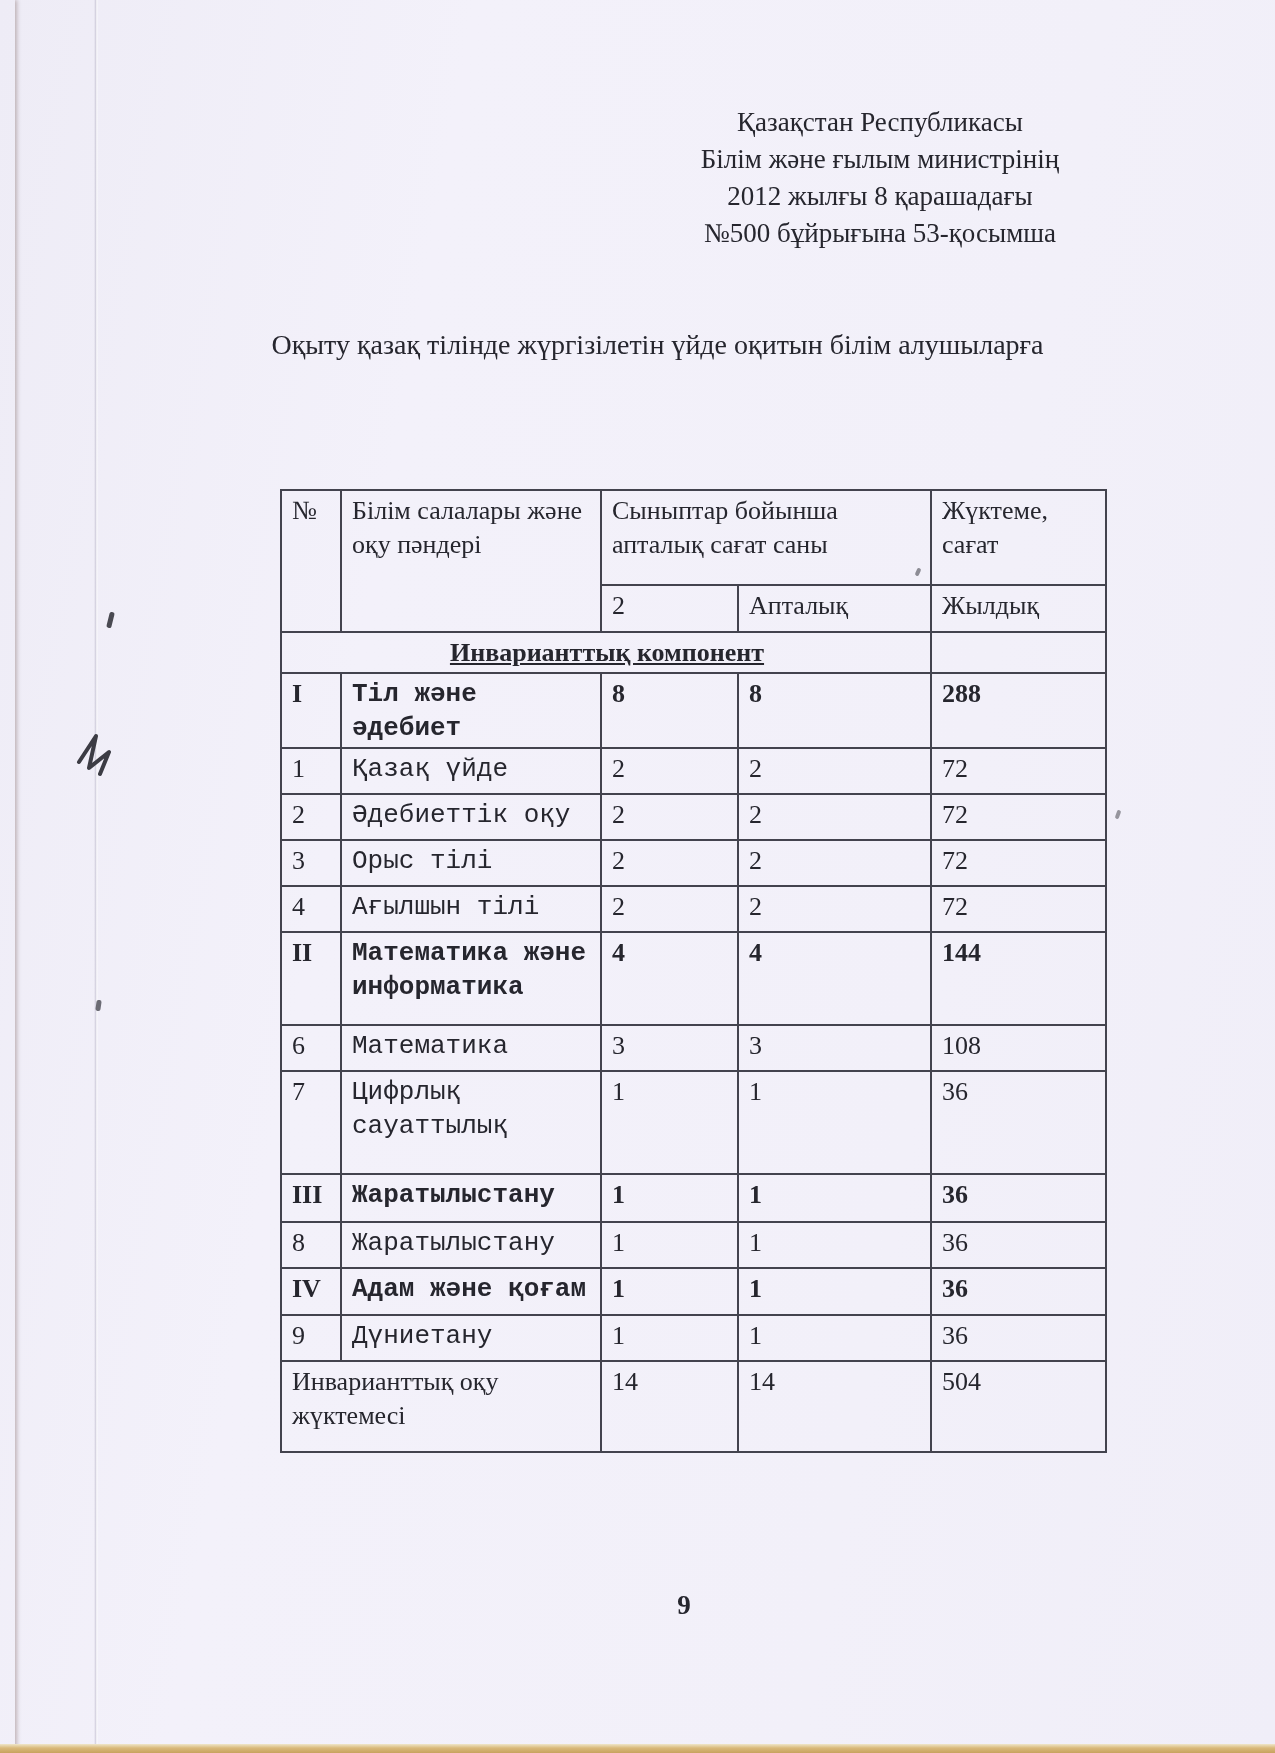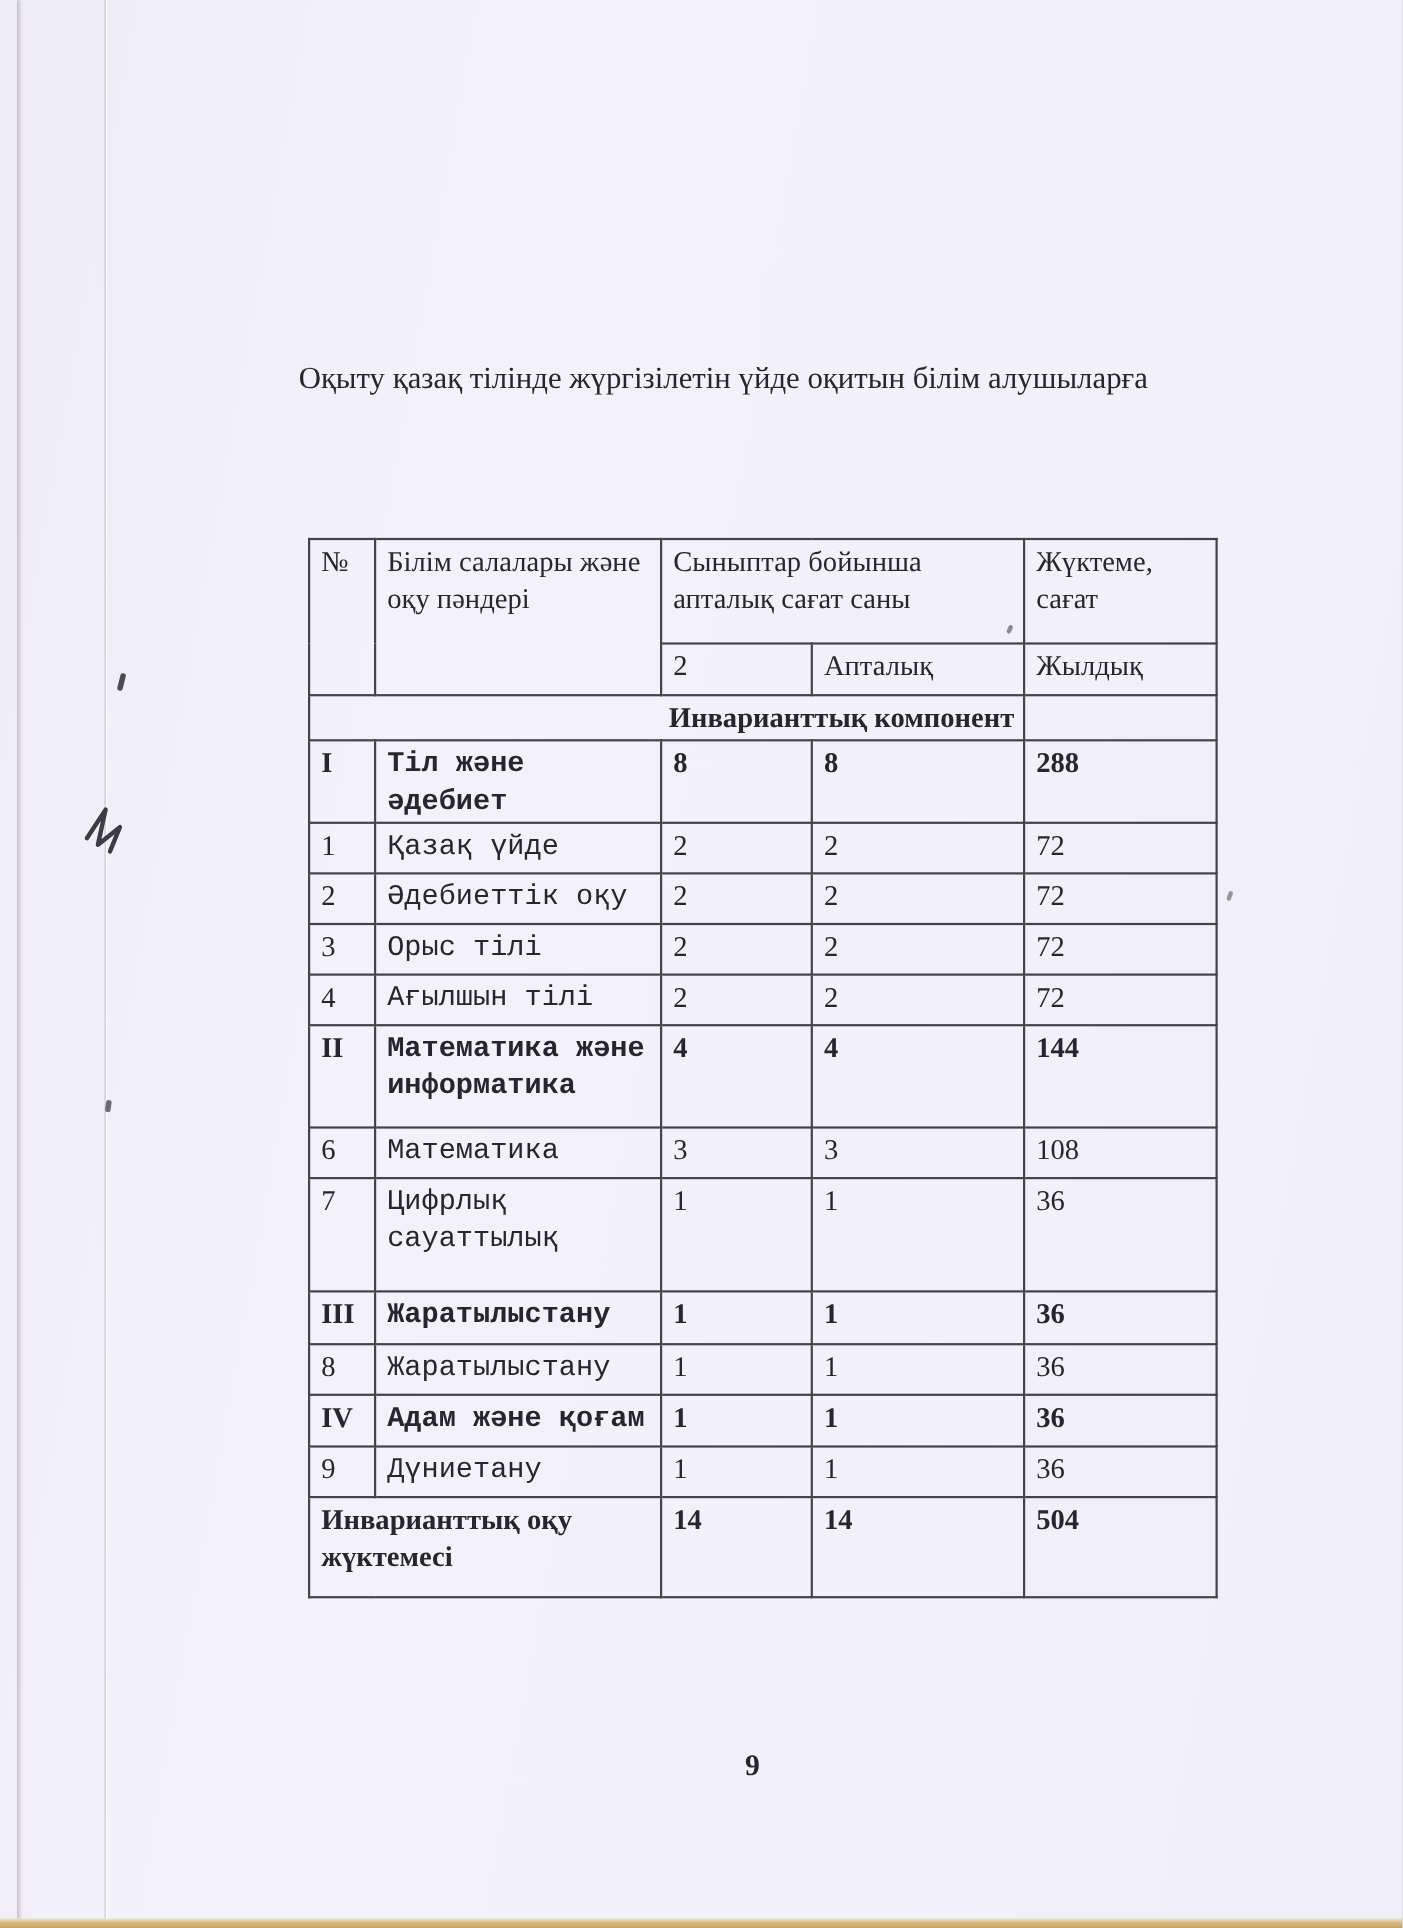--- a/index.html
+++ b/index.html
@@ -59,48 +59,54 @@
     padding:3px 8px 2px 10px;
     font-weight:normal;text-align:left;
     overflow:hidden;
   }
   th.b,td.b{font-weight:bold;}
   td.val,th.cval{text-align:center;padding-left:4px;padding-right:4px;}
   td.yearly{text-align:center;font-weight:bold;}
   th.sub-left{padding-left:18px;font-weight:bold;}
   tr.r-head1 td,tr.r-head1 th{height:88px;}
   tr.r-head2 th{height:40px;}
-  tr.r-section td{height:32px;text-align:right;font-weight:bold;}
+  tr.r-section td{height:32px;text-align:center;font-weight:bold;text-decoration:underline;}
   tr.r-sec td{font-weight:bold;}
   tr.r-I td{height:40px;}
   tr.r-std td{height:39px;}
   tr.r-II td{height:86px;margin-top:12px;}
   tr.r-seven td{height:96px;}
   tr.r-III td{height:41px;}
-  tr.r-total td{height:84px;font-weight:bold;margin-top:44px;}
+  tr.r-total td{height:84px;font-weight:normal;margin-top:44px;}
   td.name{padding-left:12px;font-family:Liberation Mono, monospace;}
   
   .page-num{position:absolute;left:664px;top:1590px;font-size:27px;font-weight:bold;width:40px;text-align:center;}
 </style>
 </head>
 <body>
 
 <div class="page">
 
   <div class="edge-strip"></div>
   <div class="crease"></div>
   <div class="bottom-strip"></div>
   <div class="mark mark-a"></div>
   <div class="mark mark-b"></div>
   <div class="mark mark-c"></div>
   <div class="mark mark-d"></div>
   <svg class="scribble" width="42" height="52" viewBox="0 0 42 52">
     <path d="M3 34 L20 8 L13 40 L33 24 L24 46" fill="none" stroke="#3c3c44" stroke-width="4" stroke-linecap="round" stroke-linejoin="round"></path>
   </svg>
 
+  <div class="letterhead">
+    <span>Қазақстан Республикасы</span>
+    <span>Білім және ғылым министрінің</span>
+    <span>2012 жылғы 8 қарашадағы</span>
+    <span>№500 бұйрығына 53-қосымша</span>
+  </div>
 
   <div class="doc-title">
     <span>Оқыту қазақ тілінде жүргізілетін үйде оқитын білім алушыларға</span>
   </div>
 
   <table class="plan">
     <colgroup>
       <col style="width:60px">
         <col style="width:260px">
         <col style="width:137px">

